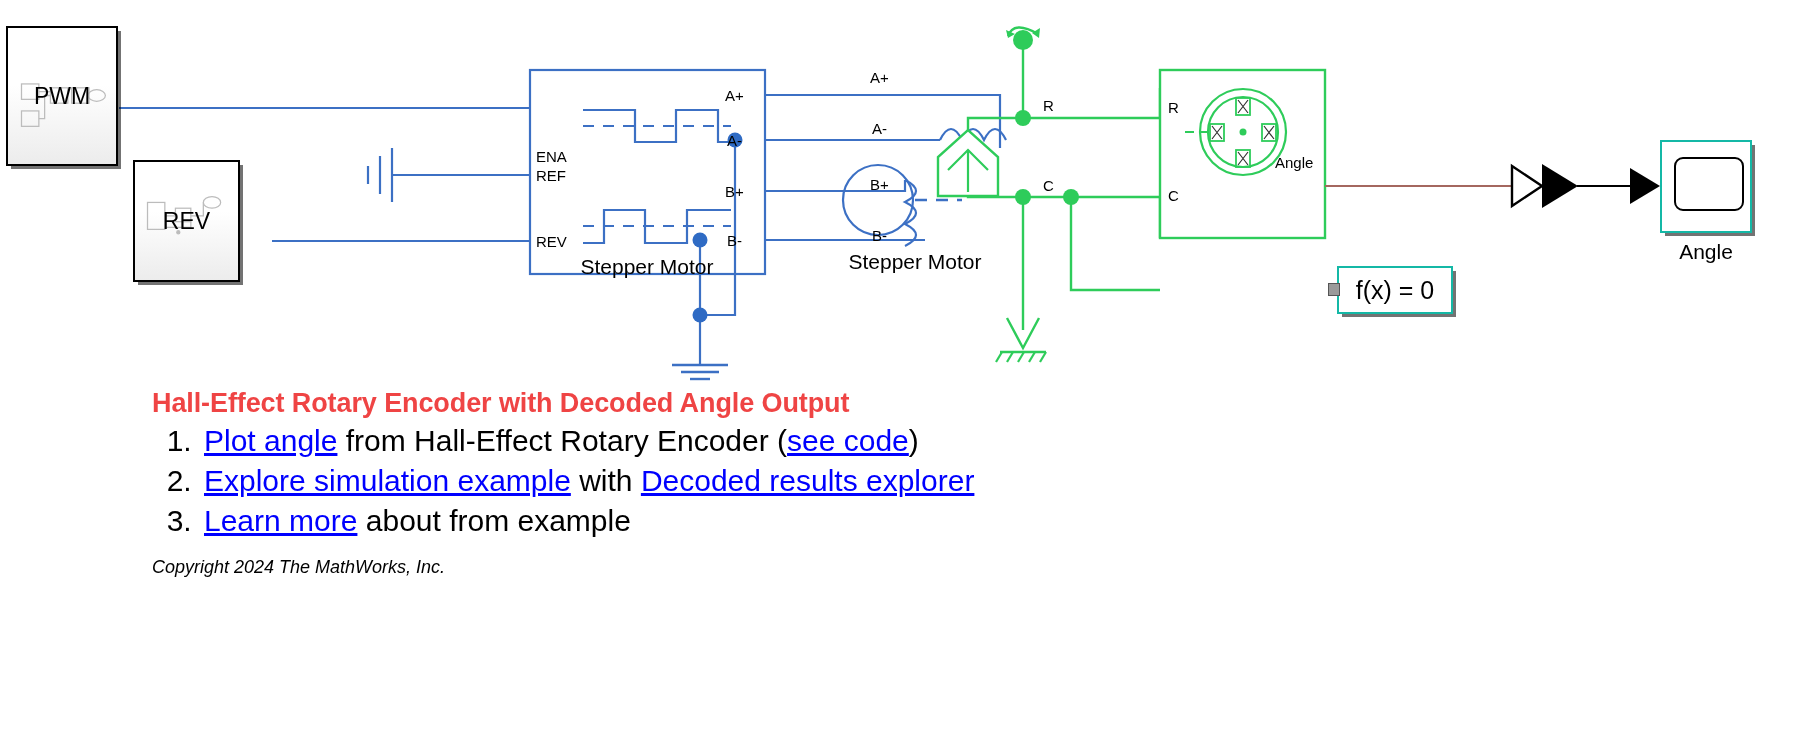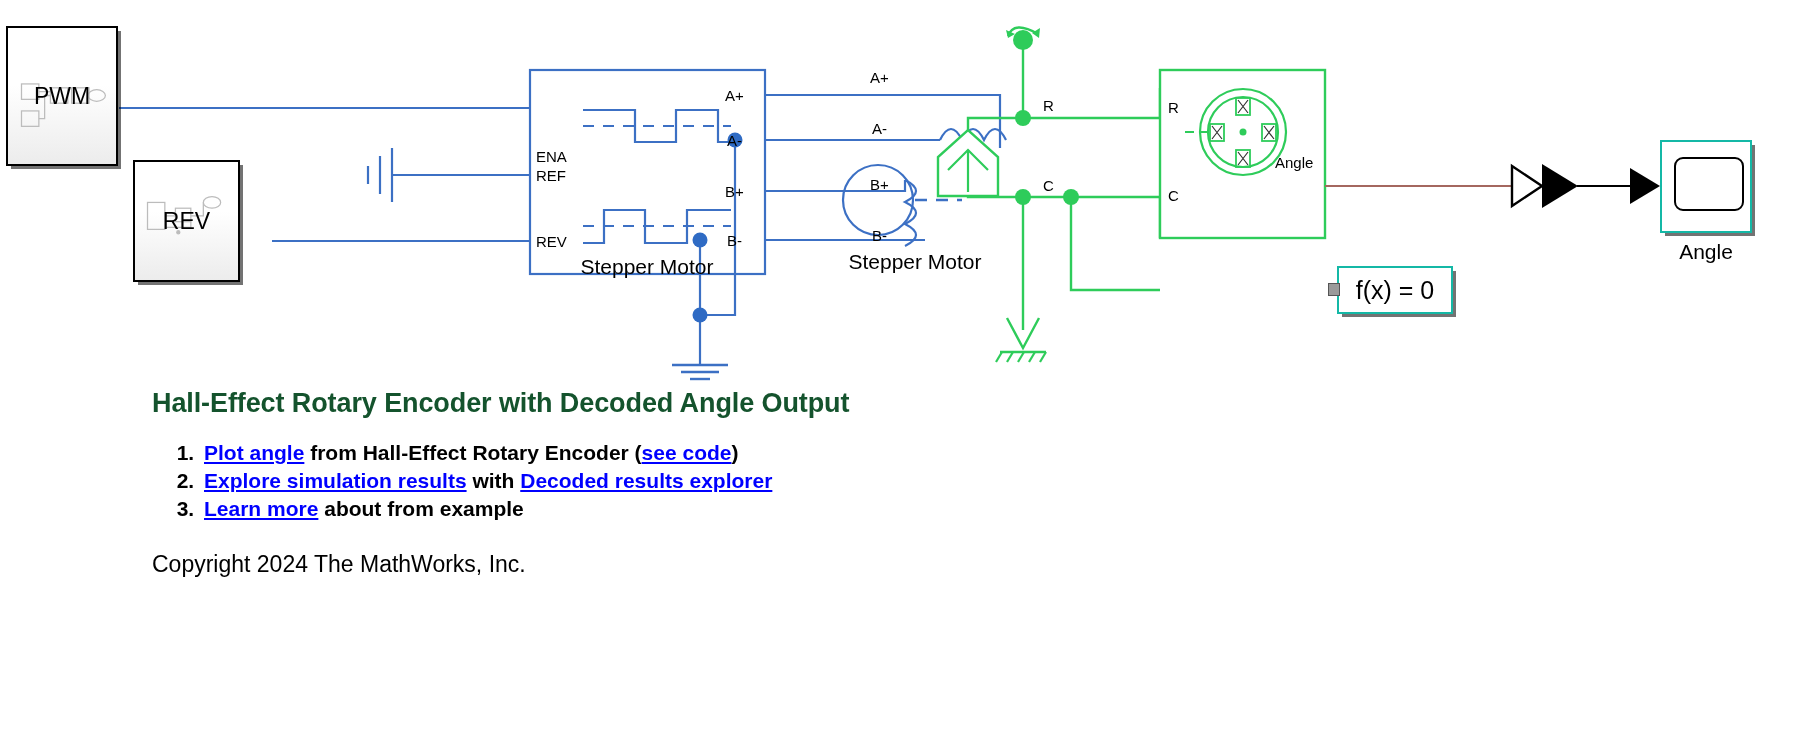--- a/index.html
+++ b/index.html
@@ -78,43 +78,43 @@
   
   #annotation {
     position: absolute;
     left: 152px;
     top: 388px;
     width: 1000px;
   }
   #ann-title {
     font-size: 27px;
     font-weight: bold;
-    color: #14532d;
-    margin: 0 0 20px 0;
+    color: #ef4444;
+    margin: 0 0 2px 0;
     letter-spacing: -0.1px;
   }
   ol.ann-list {
     margin: 0;
     padding: 0 0 0 48px;
     list-style: decimal;
-    font-size: 21px;
+    font-size: 30px;
     line-height: 1.33;
     color: #000;
-    font-weight: bold;
   }
   ol.ann-list li { padding-left: 4px; }
   a.slink {
     color: #0000ff;
     text-decoration: underline;
     cursor: pointer;
   }
   #copyright {
-    margin-top: 28px;
-    font-size: 23px;
-    color: #000;
+    margin-top: 16px;
+    font-size: 18px;
+    color: #000;
+    font-style: italic;
   }
 </style>
 </head>
 <body>
 
 <svg id="canvas" viewBox="0 0 1799 736">
   <defs>
     <linearGradient id="blkgrad" x1="0" y1="0" x2="0" y2="1">
       <stop offset="0%" stop-color="#ffffff"></stop>
       <stop offset="45%" stop-color="#ffffff"></stop>
@@ -327,21 +327,21 @@
 <div class="abs blk-name" style="left:1660px; top:240px; width:92px;">Angle</div>
 
 <div id="annotation">
   <div id="ann-title">Hall-Effect Rotary Encoder with Decoded Angle Output</div>
 
   <ol class="ann-list">
     <li>
       <a class="slink">Plot angle</a><span> from Hall-Effect Rotary Encoder (</span><a class="slink">see code</a><span>)</span>
     </li>
     <li>
-      <a class="slink">Explore simulation results</a><span> with </span><a class="slink">Decoded results explorer</a><span></span>
+      <a class="slink">Explore simulation example</a><span> with </span><a class="slink">Decoded results explorer</a><span></span>
     </li>
     <li>
       <a class="slink">Learn more</a><span> about from example</span>
     </li>
   </ol>
 
   <div id="copyright">Copyright 2024 The MathWorks, Inc.</div>
 </div>
 
 </body></html>

